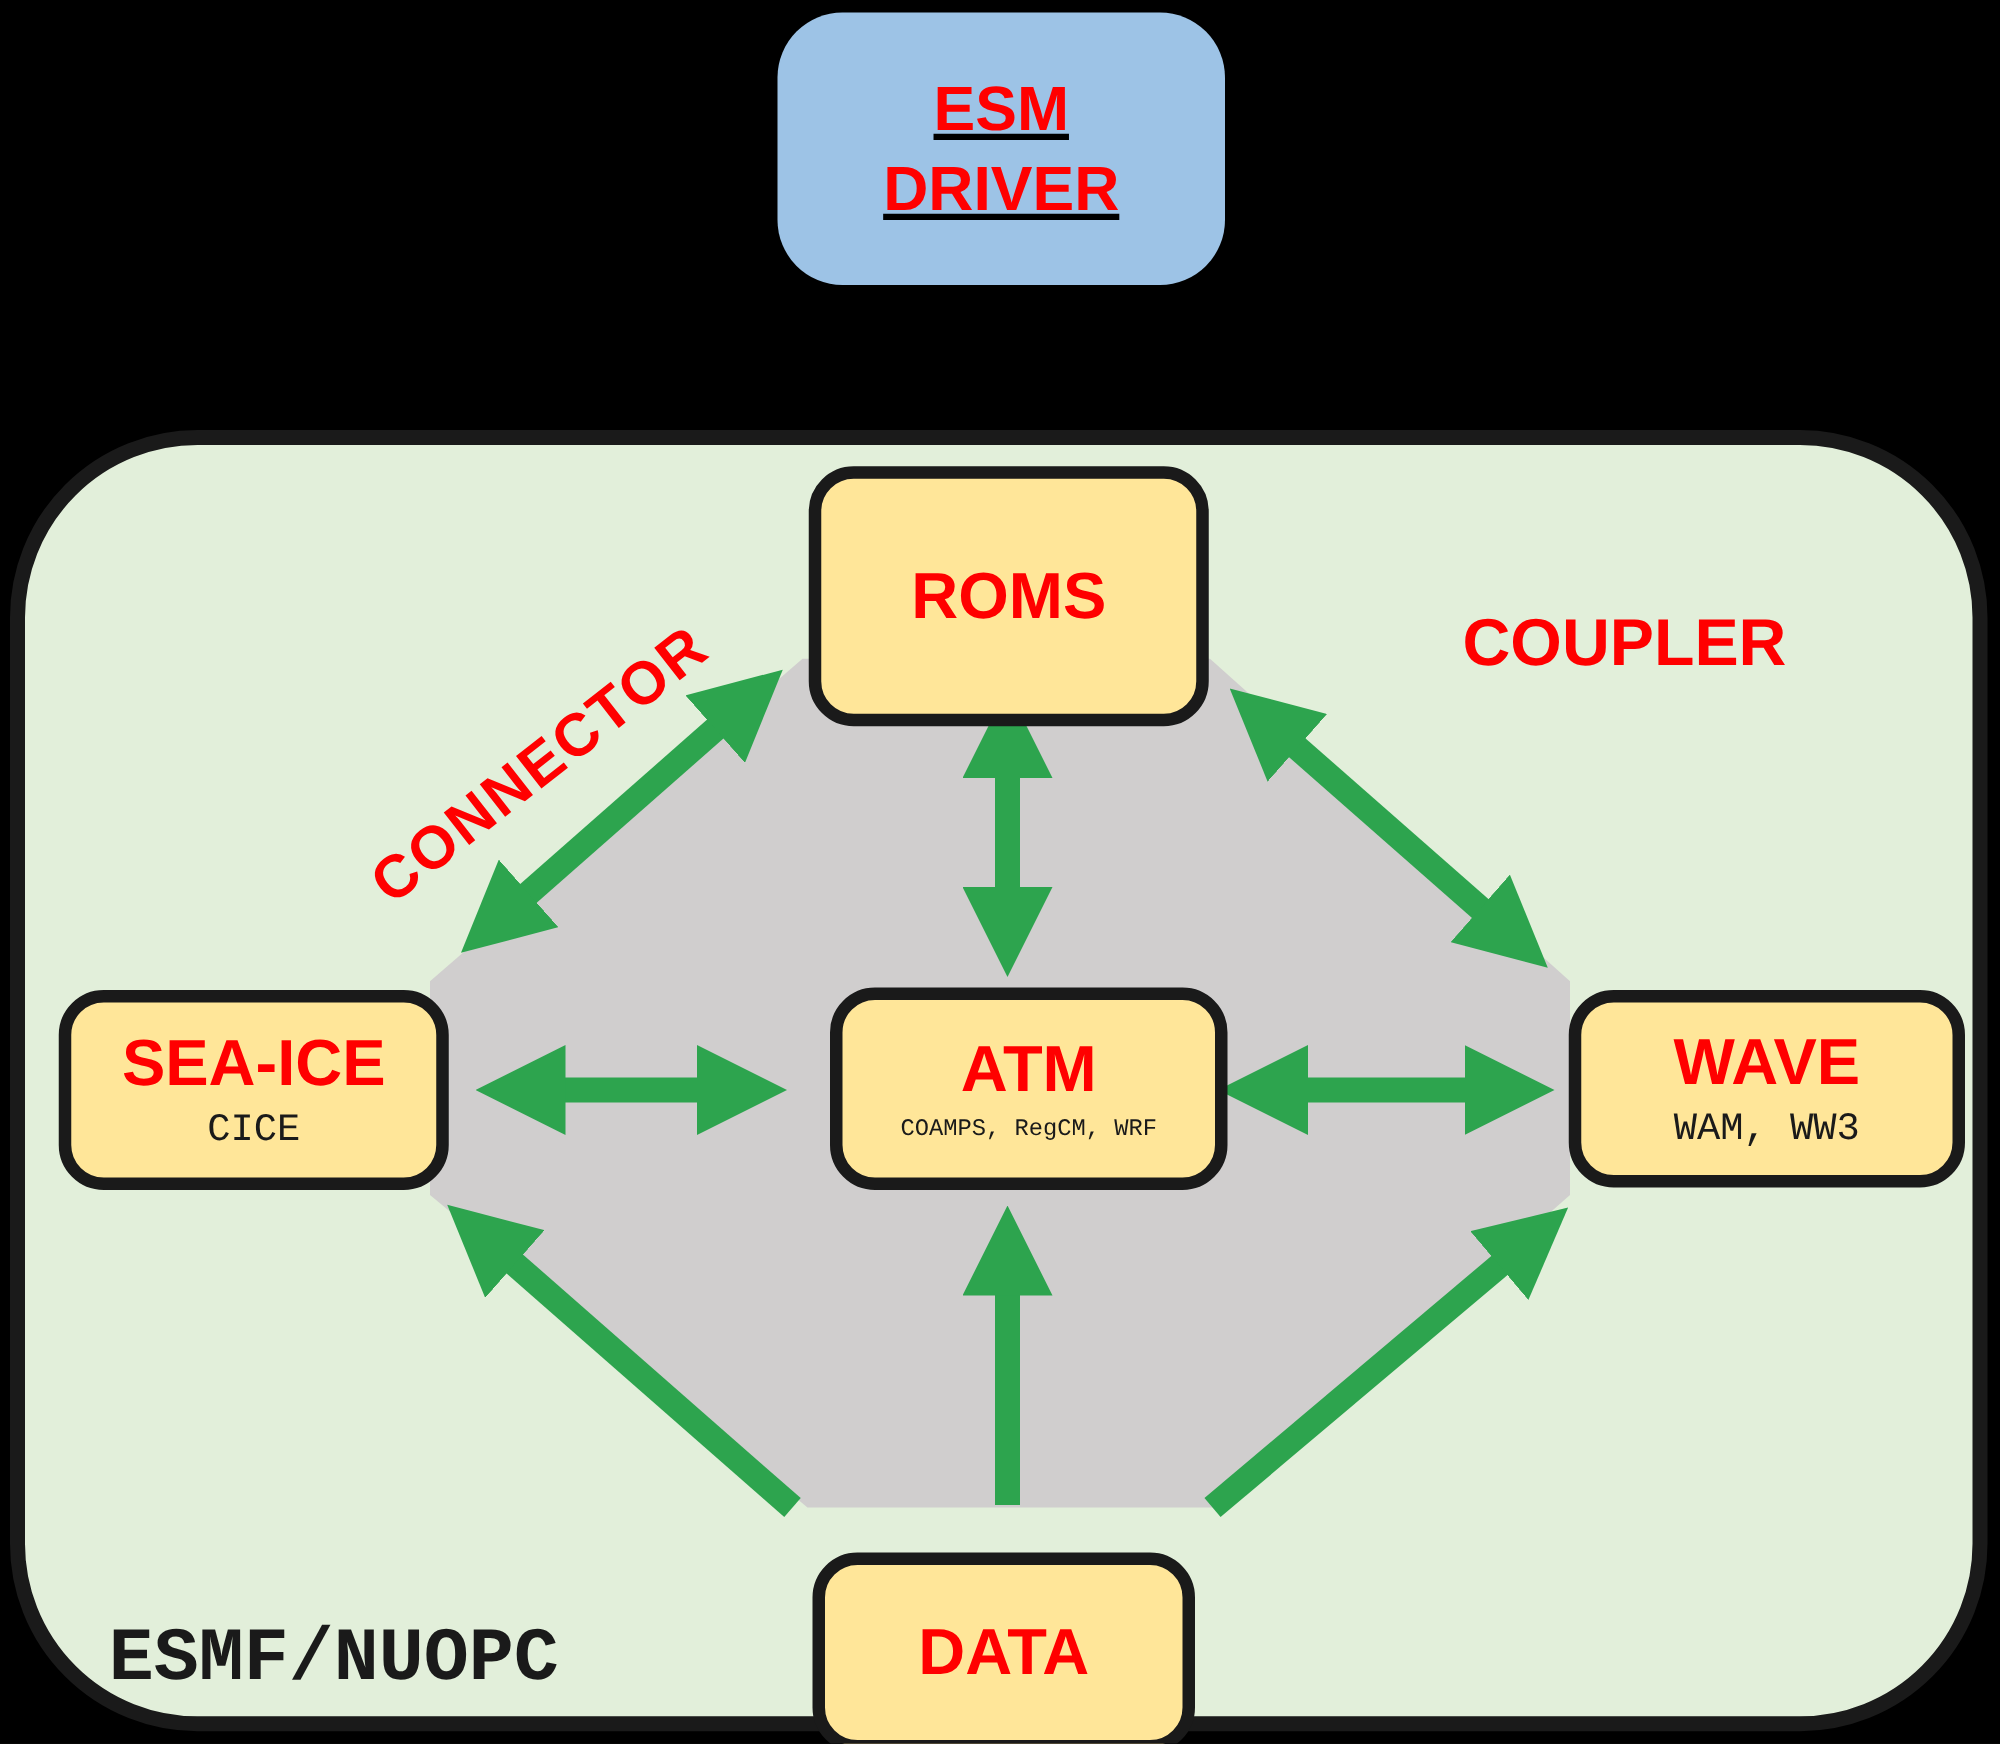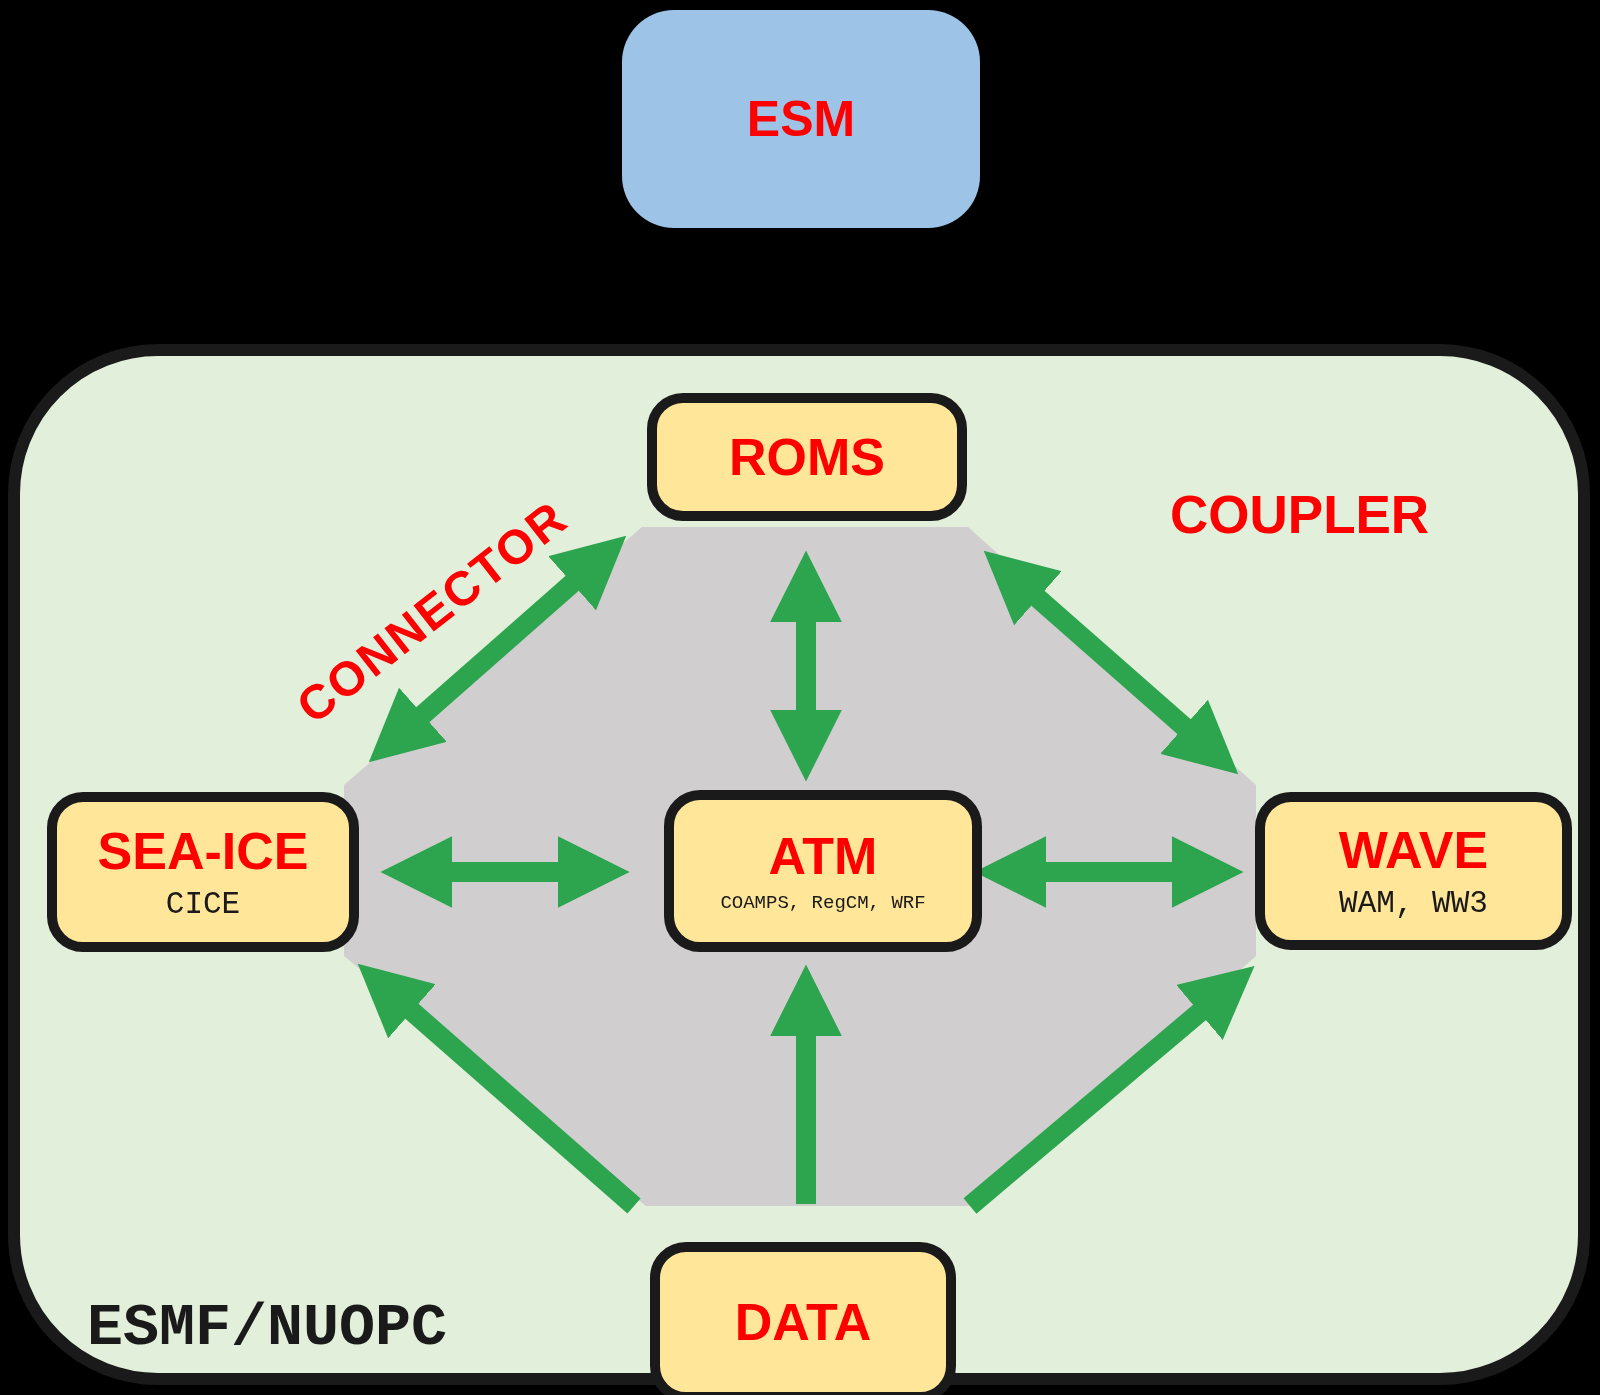--- a/index.html
+++ b/index.html
@@ -16,39 +16,40 @@
   .canvas{
     position:relative;width:1600px;height:1395px;overflow:hidden;
     background:var(--background);
     font-family:"Liberation Sans","DejaVu Sans",sans-serif;
   }
   .driver{
     position:absolute;left:622px;top:10px;width:358px;height:218px;
     background:var(--driver-fill);border-radius:52px;
     display:flex;flex-direction:column;align-items:center;justify-content:center;
     line-height:1.28;
+    text-decoration:underline;
   }
   .driver .t{font-size:50px;font-weight:bold;color:var(--label-red);}
   .coupler{
     position:absolute;left:8px;top:344px;width:1582px;height:1041px;
     background:var(--coupler-fill);
     border:12px solid var(--ink);border-radius:150px;box-sizing:border-box;
   }
   svg.layer{position:absolute;left:0;top:0;pointer-events:none;}
   .gray-poly{fill:var(--gray-region);}
   .arrow{stroke:var(--arrow-green);stroke-width:20px;fill:none;}
   .arrow-head{fill:var(--arrow-green);}
   .node{
     position:absolute;background:var(--box-fill);
     border:10px solid var(--ink);border-radius:36px;box-sizing:border-box;
     display:flex;flex-direction:column;align-items:center;justify-content:center;gap:12px;
   }
   .node .title{font-size:52px;font-weight:bold;color:var(--label-red);line-height:1;}
   .node .subtitle{font-size:31px;color:var(--ink);line-height:1;white-space:nowrap;font-family:Liberation Mono, monospace;}
-  #node-roms{left:647px;top:393px;width:320px;height:128px;}
+  #node-roms{left:647px;top:373px;width:320px;height:208px;}
   #node-seaice{left:33px;top:792px;width:312px;height:160px;margin-left:14px;}
   #node-atm{left:664px;top:790px;width:318px;height:162px;}
   #node-atm .subtitle{font-size:19px;}
   #node-wave{left:1255px;top:792px;width:317px;height:158px;}
   #node-data{left:650px;top:1242px;width:306px;height:160px;}
   .lbl-coupler{position:absolute;left:1170px;top:446px;font-size:53px;font-weight:bold;color:var(--label-red);margin-top:38px;}
   .lbl-framework{position:absolute;left:87px;top:1294px;font-size:60px;font-weight:bold;color:var(--ink);font-family:Liberation Mono, monospace;}
   .lbl-connector{
     position:absolute;left:432px;top:612px;
     transform:translate(-50%,-50%) rotate(-38deg);
@@ -56,20 +57,21 @@
     letter-spacing:2px;white-space:nowrap;
   }
 </style>
 </head>
 <body>
 
 <div class="canvas">
 
   <div class="driver">
     <div class="t">ESM</div>
+    <div class="t">DRIVER</div>
   </div>
 
   <div class="coupler"></div>
 
   <svg class="layer" width="1600" height="1395" viewBox="0 0 1600 1395">
     <defs>
       <marker id="head" viewBox="0 0 10 10" refX="7" refY="5" markerWidth="3.6" markerHeight="3.6" orient="auto-start-reverse">
         <path d="M 0 0 L 10 5 L 0 10 z" class="arrow-head"></path>
       </marker>
     </defs>

